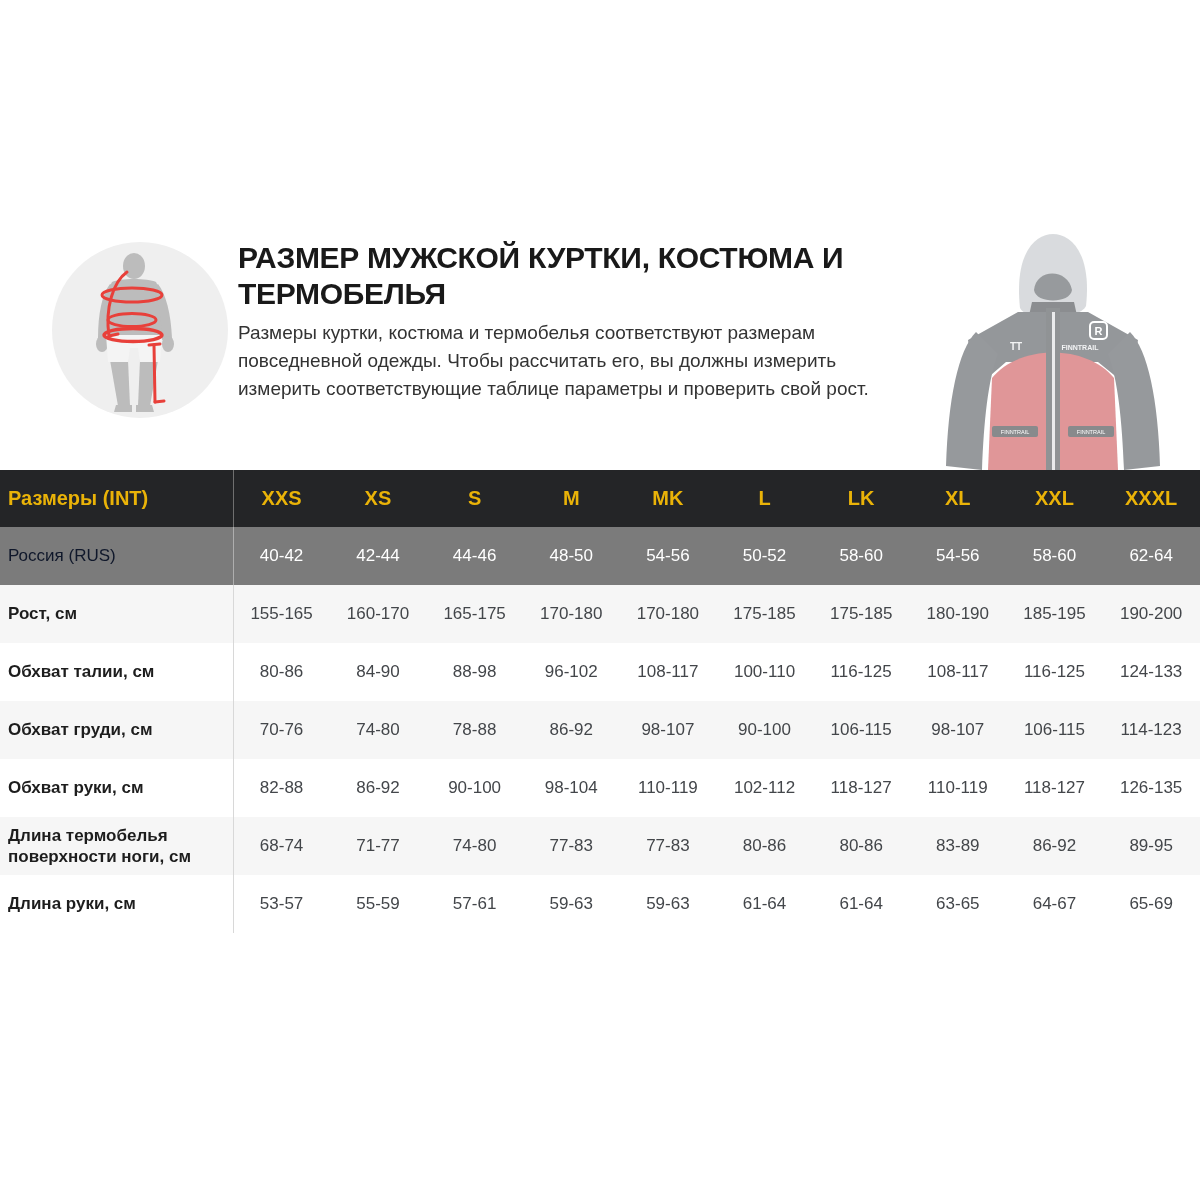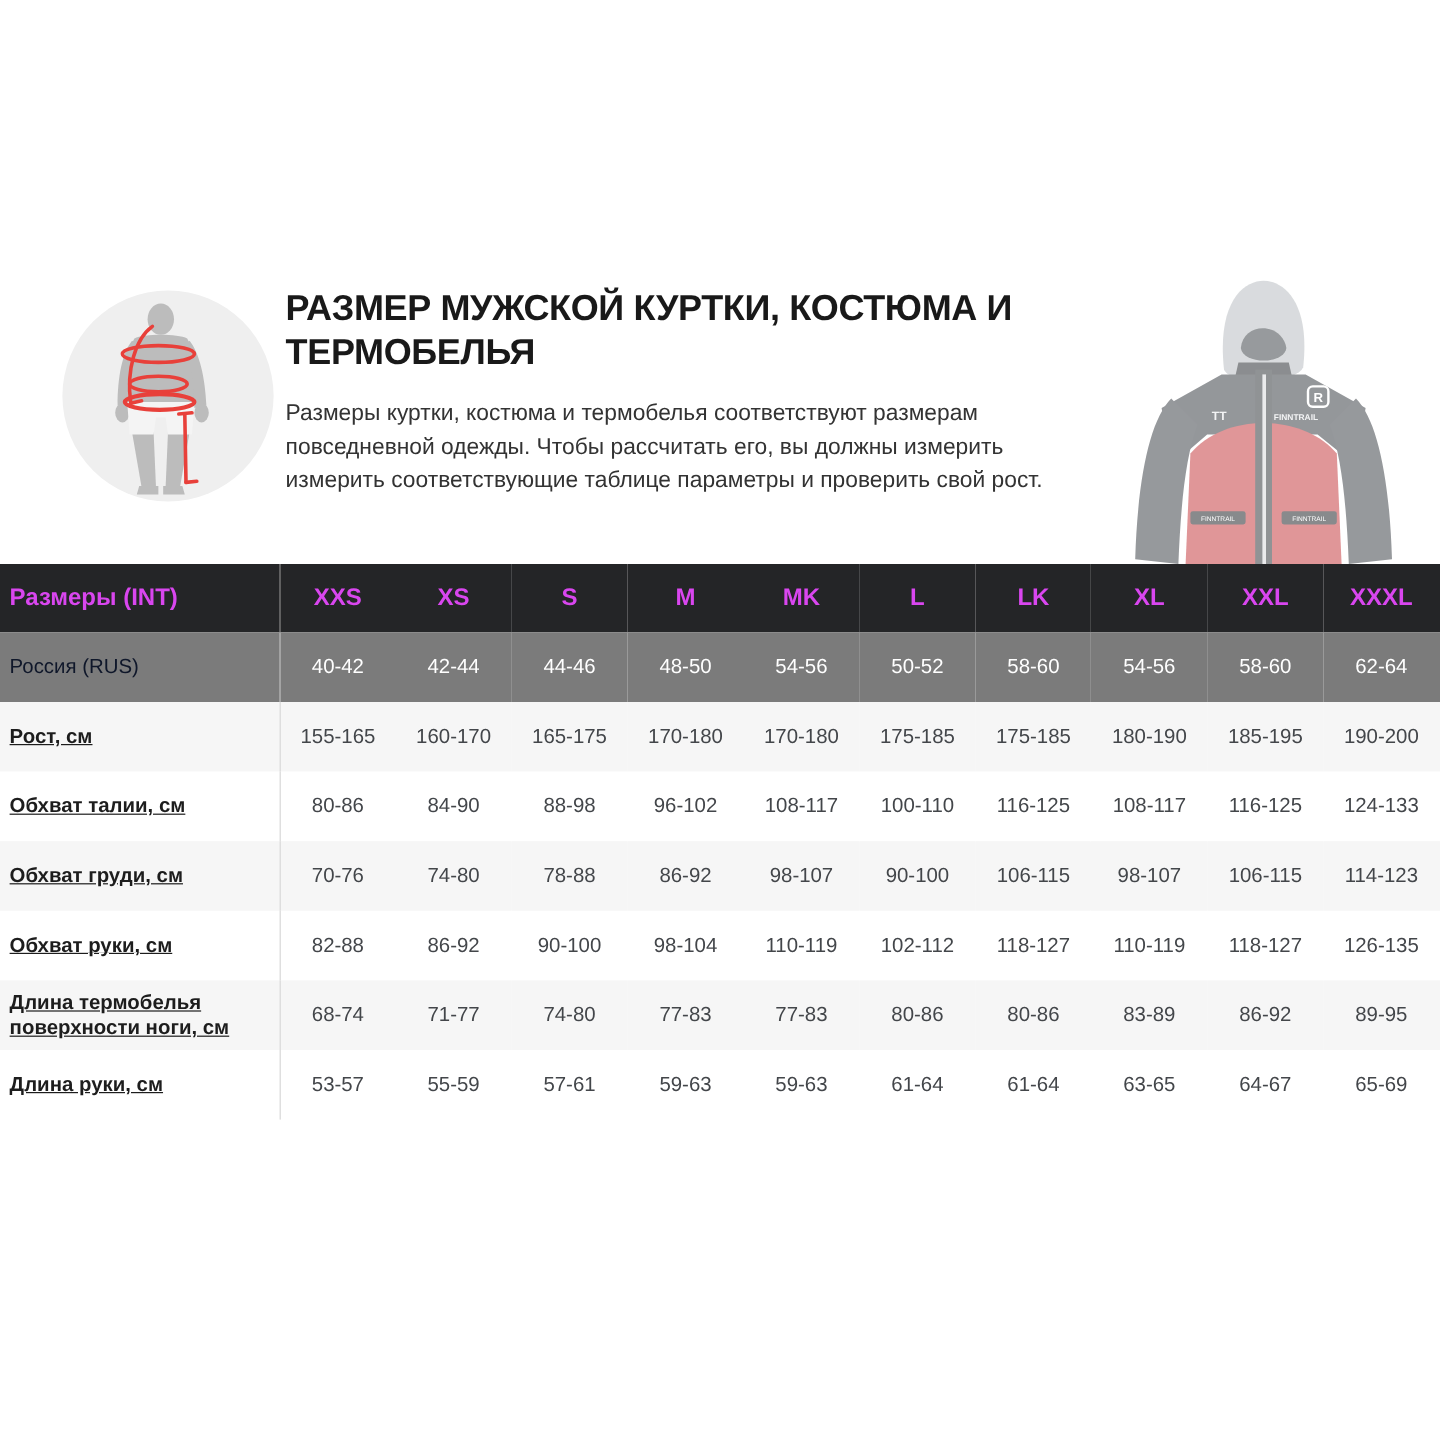--- a/index.html
+++ b/index.html
@@ -13,52 +13,52 @@
   .measure-badge{
     position:absolute;left:52px;top:242px;width:176px;height:176px;border-radius:50%;
     background:#efefef;overflow:hidden;
   }
   .intro-text{position:absolute;left:238px;top:240px;width:700px;}
   .intro-title{
     margin:0;font-size:30px;line-height:1.2;font-weight:bold;color:#191919;
     letter-spacing:-0.3px;text-transform:uppercase;max-width:700px;
   }
   .intro-desc{
-    margin:19px 0 0 0;font-size:19px;line-height:1.48;color:#333333;max-width:660px;
+    margin:7px 0 0 0;font-size:19px;line-height:1.48;color:#333333;max-width:660px;
   }
   .jacket-wrap{position:absolute;left:940px;top:228px;width:230px;height:242px;}
   .jacket-wrap svg{opacity:0.52;}
   
   table.size-table{
     position:absolute;left:0;top:470px;width:1200px;
     border-collapse:collapse;table-layout:fixed;
   }
   table.size-table th, table.size-table td{
     padding:0;text-align:center;vertical-align:middle;font-family:"Liberation Sans",sans-serif;
   }
   thead th{
-    background:#242527;color:#d946ef;font-size:20px;font-weight:bold;height:57px;
+    background:#242527;color:#eab308;font-size:20px;font-weight:bold;height:57px;
   }
   thead th.corner{
     text-align:left;padding-left:8px;border-right:1px solid #6f6f6f;font-size:20px;
   }
   tr.row-dark td{
     background:#7b7b7b;color:#ffffff;font-size:17px;font-weight:normal;height:58px;
   }
   tr.row-dark td.rowlabel{
     text-align:left;padding-left:8px;border-right:1px solid #aeaeae;color:#0f172a;
   }
   tr.row-shaded td{background:#f6f6f6;}
   tr.row-plain td{background:#ffffff;}
   tr.row-shaded td, tr.row-plain td{
     color:#43464a;font-size:17px;height:58px;
   }
   tr.row-shaded td.rowlabel, tr.row-plain td.rowlabel{
     text-align:left;padding-left:8px;padding-right:30px;border-right:1px solid #d8d8d8;
-    font-weight:bold;color:#1d1d1d;font-size:17px;line-height:1.25;text-decoration:underline;
+    font-weight:bold;color:#1d1d1d;font-size:17px;line-height:1.25;
   }
 </style>
 </head>
 <body>
 
 <div class="intro-section">
 
   <div class="measure-badge">
     <svg width="176" height="176" viewBox="0 0 176 176">
 

